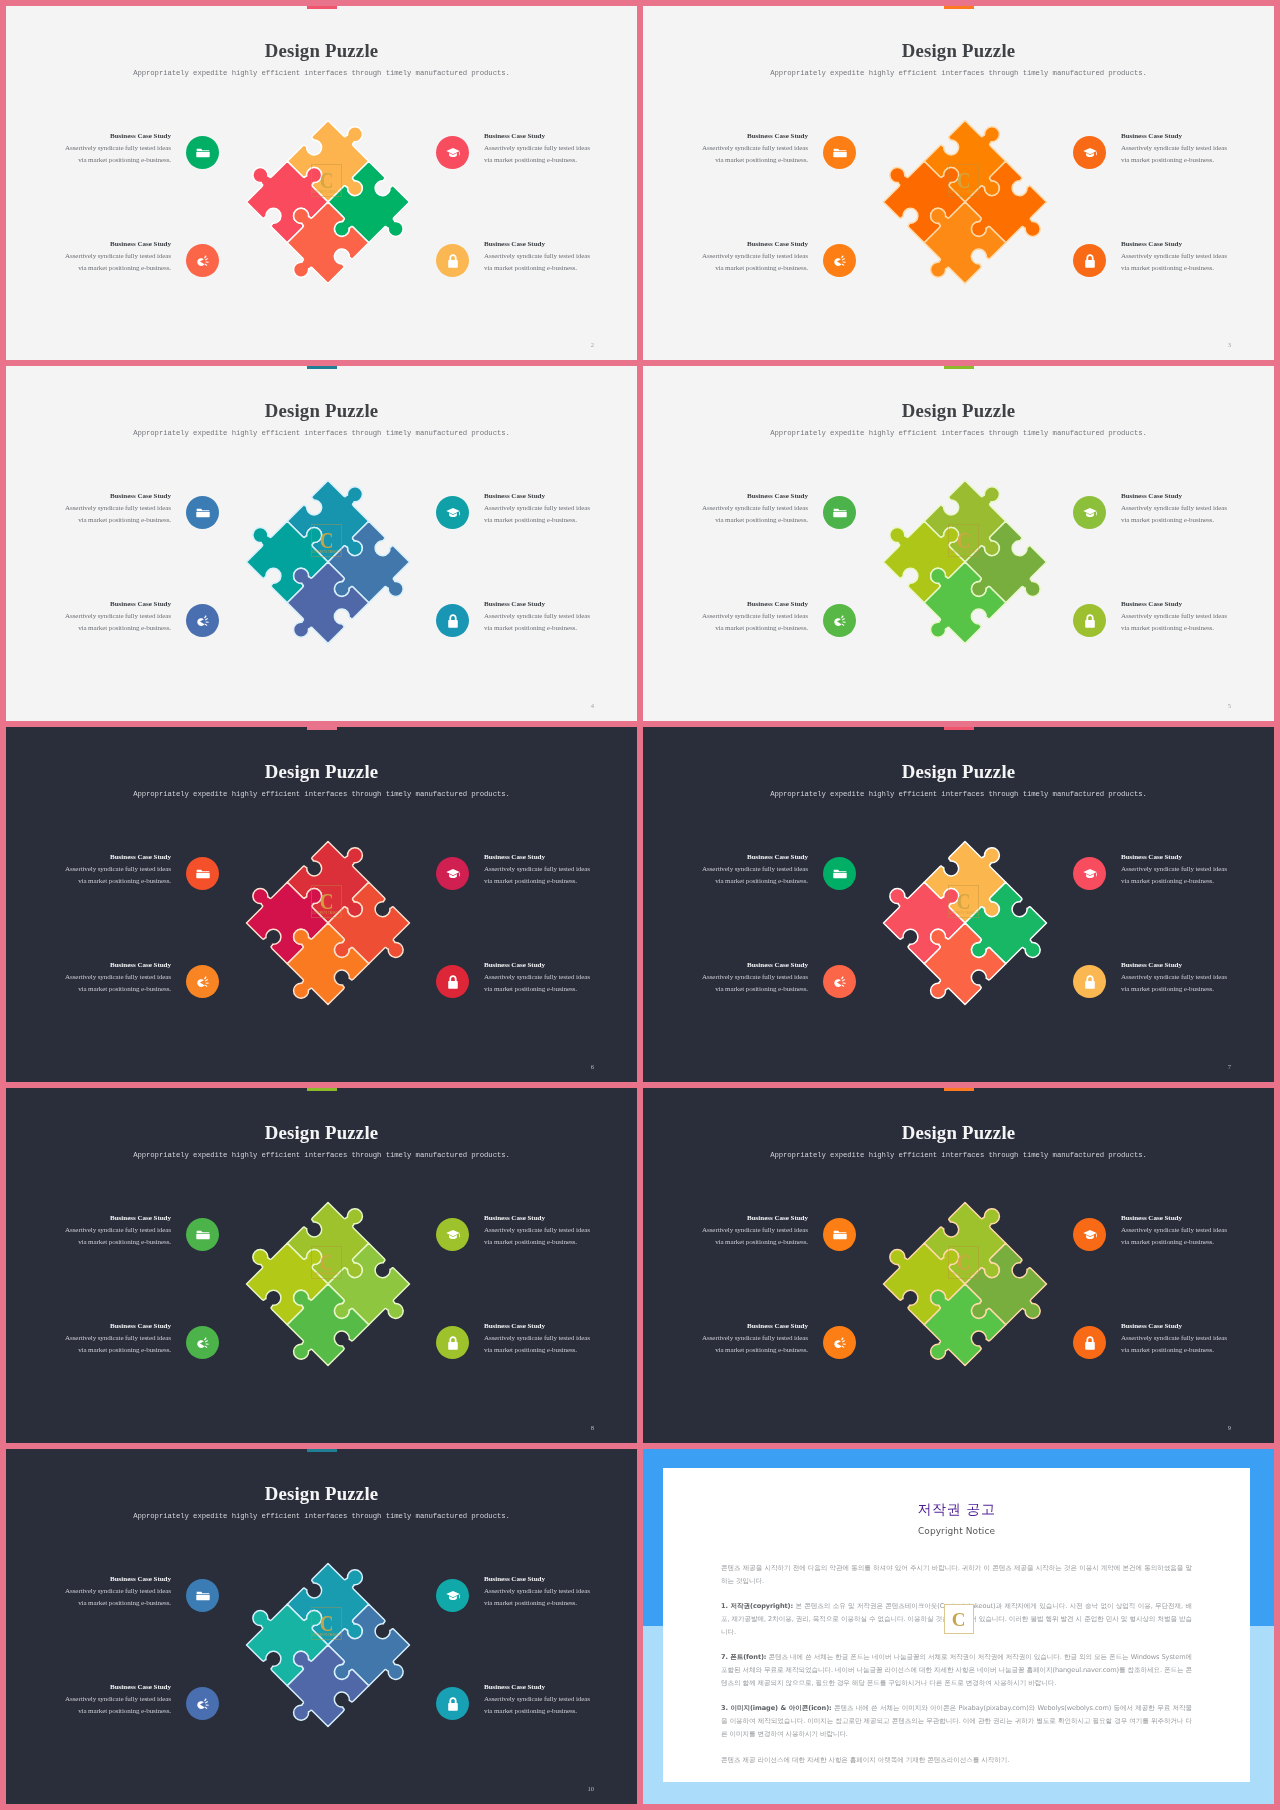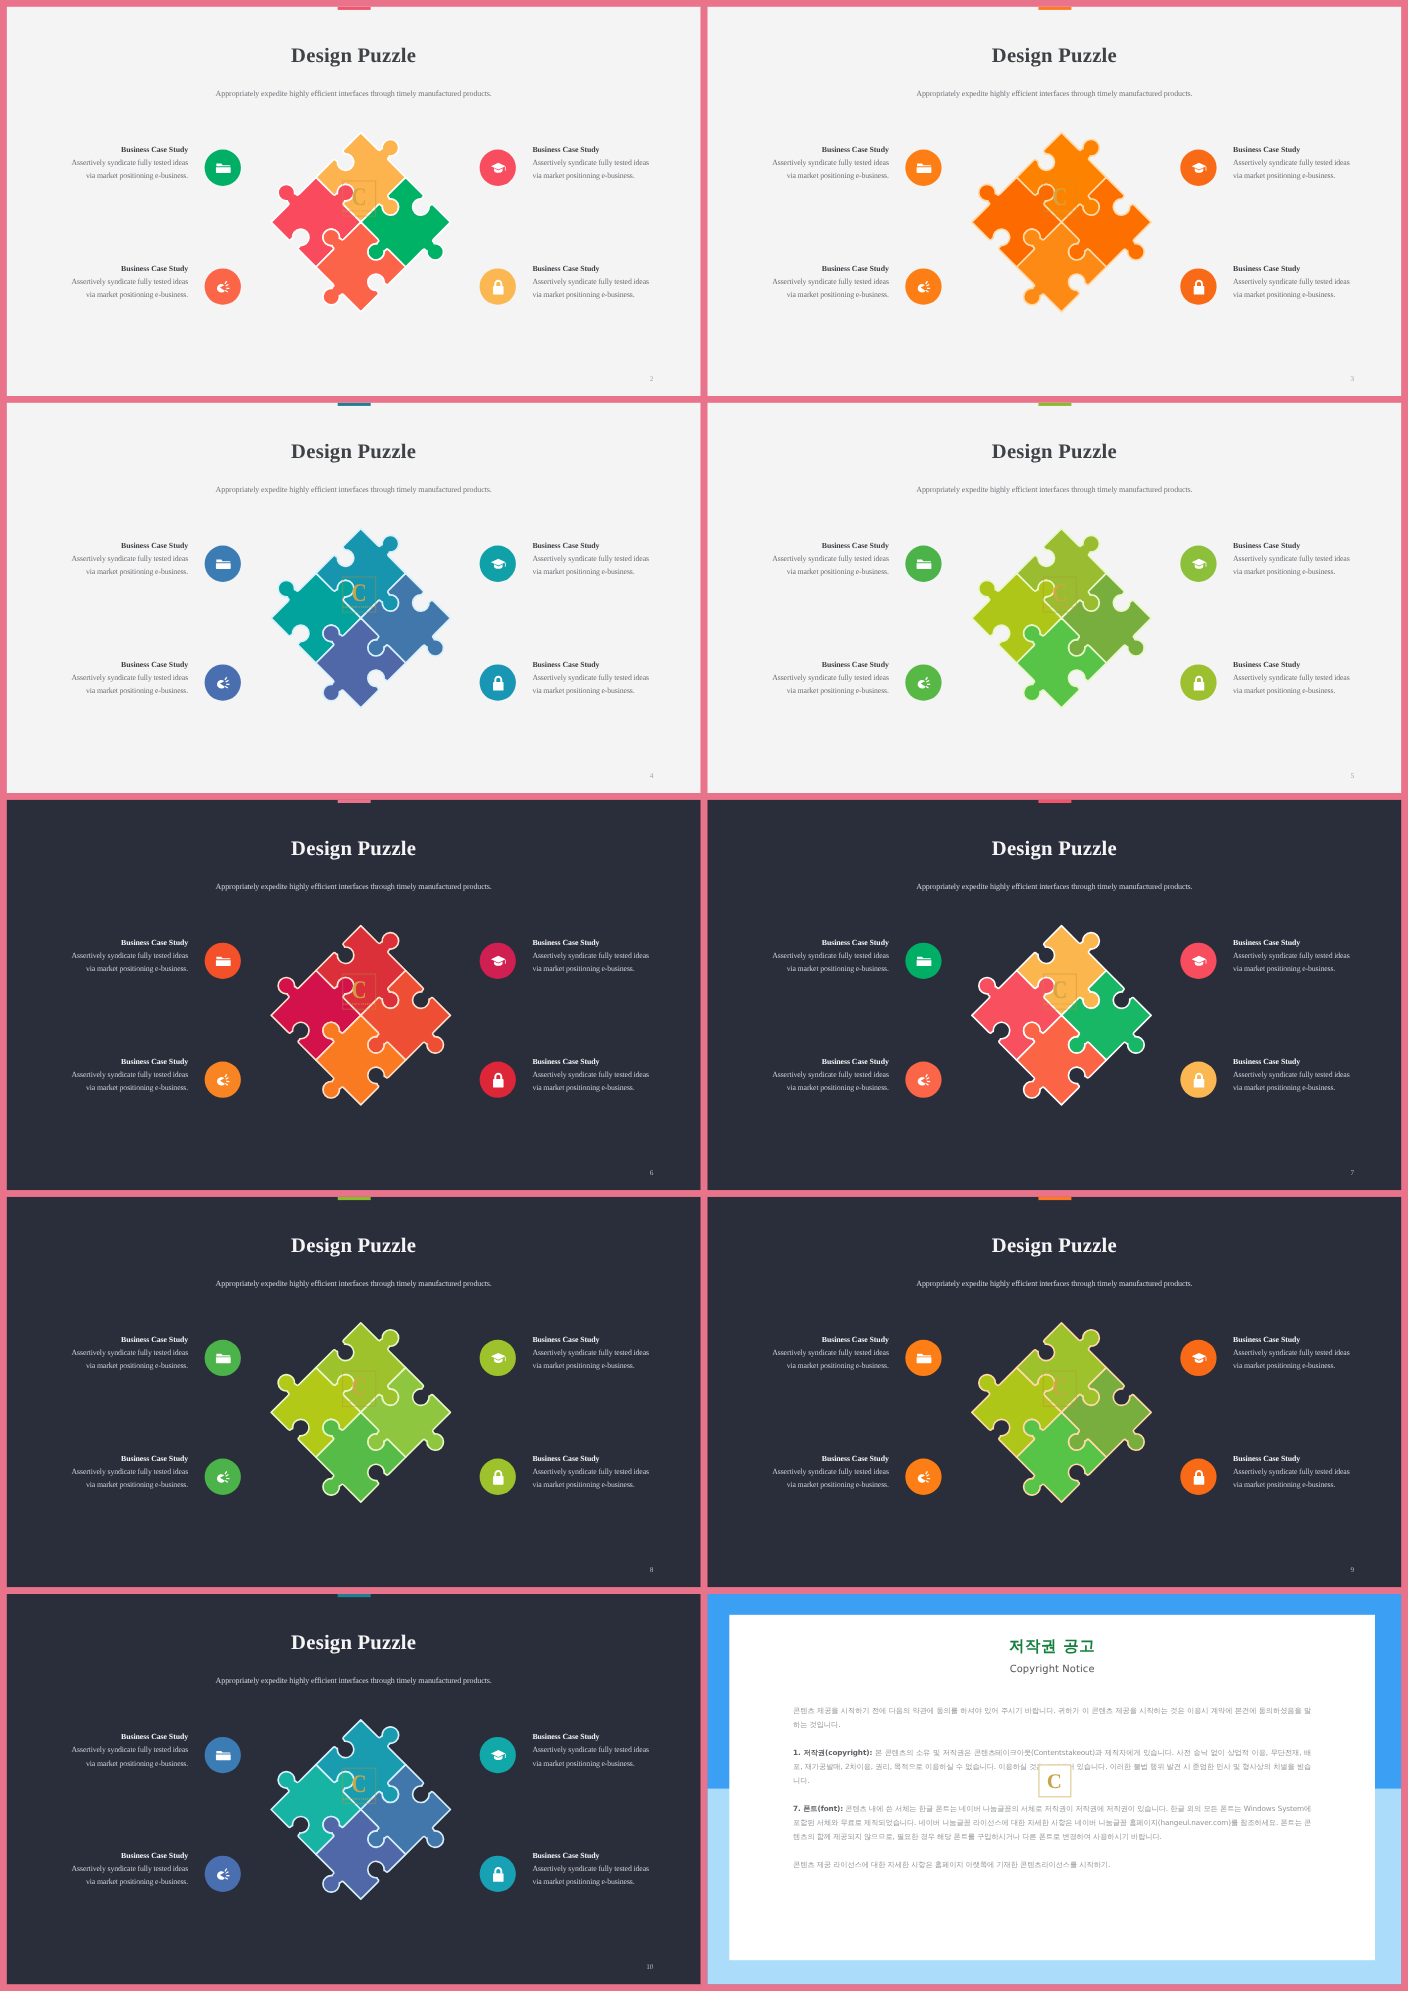--- a/index.html
+++ b/index.html
@@ -11,21 +11,21 @@
   grid-template-rows:6px 354px 6px 355px 6px 355px 6px 355px 6px 355px 6px;
   background:#e8738a;}
 .cell{position:relative;overflow:hidden}
 .slide{position:absolute;inset:0;overflow:hidden}
 .slide.light{background:#f4f4f4}
 .slide.dark{background:#2a2d3a}
 .accent-tab{position:absolute;top:0;left:50%;transform:translateX(-50%);width:30px;height:3px}
 .s-title{position:absolute;left:0;right:0;top:35px;text-align:center}
 .title-main{font-size:18.8px;font-weight:700;letter-spacing:.2px;color:#3f4246;line-height:1.05}
 .dark .title-main{color:#f5f5f6}
-.title-sub{font-size:7.3px;color:#74777c;letter-spacing:-.1px;margin-top:19px;font-family:Liberation Serif, serif}
+.title-sub{font-size:7.3px;color:#74777c;letter-spacing:-.1px;margin-top:8px;font-family:Liberation Mono, monospace}
 .dark .title-sub{color:#d0d3d7}
 .pnum{position:absolute;right:43px;bottom:12px;font-size:6.6px;color:#a0a3a7;font-family:"Liberation Serif",serif}
 .dark .pnum{color:#b6b9bf}
 .blk{position:absolute;width:120px}
 .blk .h{font-size:7.1px;font-weight:700;color:#3d4044;letter-spacing:-.05px;line-height:1.15}
 .dark .blk .h{color:#f1f2f4}
 .blk .p{font-size:7.1px;color:#6f7277;line-height:1.62;margin-top:3px;letter-spacing:-.12px}
 .dark .blk .p{color:#c8cbd0}
 .blk.left{text-align:right}
 .blk.right{text-align:left}
@@ -34,21 +34,21 @@
 .puz{position:absolute;left:321.5px;top:195.5px;transform:translate(-50%,-50%)}
 .puz svg{display:block;overflow:visible}
 .wm{position:absolute;left:305px;top:158px;width:31px;height:33px;pointer-events:none}
 .wm .bx{position:absolute;left:0;top:0;width:31px;height:33px;border:1px solid rgba(184,146,60,.40)}
 .wm .c{position:absolute;left:0;right:0;top:4px;text-align:center;font-family:"Liberation Serif",serif;font-size:19px;font-weight:700;color:rgba(208,166,68,.93);line-height:1;transform:scaleY(1.22);transform-origin:top center}
 .wm .t{position:absolute;left:0;right:0;top:27px;text-align:center;font-family:"Liberation Sans",sans-serif;font-size:2.6px;color:rgba(206,164,66,.85);letter-spacing:.15px;white-space:nowrap}
 
 .cr{position:absolute;inset:0;background:#3b9ff4}
 .cr-bot{position:absolute;left:0;right:0;top:177px;bottom:0;background:#abdcfa}
 .cr-card{position:absolute;left:20px;top:19px;right:24px;bottom:22px;background:#fff}
-.cr-h1{text-align:center;font-family:"DejaVu Sans",sans-serif;font-weight:700;font-size:14px;color:#15803d;margin-top:20px;letter-spacing:.6px}
+.cr-h1{text-align:center;font-family:"DejaVu Sans",sans-serif;font-weight:400;font-size:14px;color:#4c1d95;margin-top:33px;letter-spacing:.6px}
 .cr-h2{text-align:center;font-family:"DejaVu Sans",sans-serif;font-size:9px;color:#585858;margin-top:7px;letter-spacing:.1px}
 .cr-body{margin:26px 58px 0 58px;font-family:"DejaVu Sans",sans-serif;font-size:6.6px;line-height:1.98;color:#93969a;letter-spacing:-.1px;text-align:justify}
 .cr-body p{margin-bottom:12px}
 .cr-body b{color:#5e6165;font-weight:700}
 .cr-logo{position:absolute;left:50%;top:155px;transform:translateX(-50%);width:30px;height:30px;border:1px solid #dcc98f;display:flex;align-items:center;justify-content:center;background:#fff}
 .cr-logo span{font-family:"Liberation Serif",serif;font-size:19px;font-weight:700;color:#c8a54a;line-height:1}
 </style>
 </head>
 <body>
 
@@ -596,20 +596,21 @@
     <div class="cell" style="grid-row:10;grid-column:4">
 <div class="slide cr">
  <div class="cr-bot"></div>
  <div class="cr-card">
   <div class="cr-h1">저작권 공고</div>
   <div class="cr-h2">Copyright Notice</div>
   <div class="cr-body">
             <p><span>콘텐츠 제공을 시작하기 전에 다음의 약관에 동의를 하셔야 있어 주시기 바랍니다. 귀하가 이 콘텐츠 제공을 시작하는 것은 이용시 계약에 본건에 동의하셨음을 말하는 것입니다.</span></p>
             <p><b>1. 저작권(copyright):</b><span> 본 콘텐츠의 소유 및 저작권은 콘텐츠테이크아웃(Contentstakeout)과 제작자에게 있습니다. 사전 승낙 없이 상업적 이용, 무단전재, 배포, 재가공발매, 2차이용, 권리, 목적으로 이용하실 수 없습니다. 이용하실 것은 금지되어 있습니다. 이러한 불법 행위 발견 시 준엄한 민사 및 형사상의 처벌을 받습니다.</span></p>
             <p><b>7. 폰트(font):</b><span> 콘텐츠 내에 쓴 서체는 한글 폰트는 네이버 나눔글꼴의 서체로 저작권이 저작권에 저작권이 있습니다. 한글 외의 모든 폰트는 Windows System에 포함된 서체와 무료로 제작되었습니다. 네이버 나눔글꼴 라이선스에 대한 자세한 사항은 네이버 나눔글꼴 홈페이지(hangeul.naver.com)를 참조하세요. 폰트는 콘텐츠의 함께 제공되지 않으므로, 필요한 경우 해당 폰트를 구입하시거나 다른 폰트로 변경하여 사용하시기 바랍니다.</span></p>
+            <p><b>3. 이미지(image) &amp; 아이콘(icon):</b><span> 콘텐츠 내에 쓴 서체는 이미지와 아이콘은 Pixabay(pixabay.com)와 Webolys(webolys.com) 등에서 제공한 무료 저작물을 이용하여 제작되었습니다. 이미지는 참고로만 제공되고 콘텐츠의는 무관합니다. 이에 관한 권리는 귀하가 별도로 확인하시고 필요할 경우 여기를 위주하거나 다른 이미지를 변경하여 사용하시기 바랍니다.</span></p>
             <p><span>콘텐츠 제공 라이선스에 대한 자세한 사항은 홈페이지 아랫쪽에 기재한 콘텐츠라이선스를 시작하기.</span></p>
           </div>
  </div>
  <div class="cr-logo">
           <span>C</span>
         </div>
 </div>
     </div>
 </div>
 

